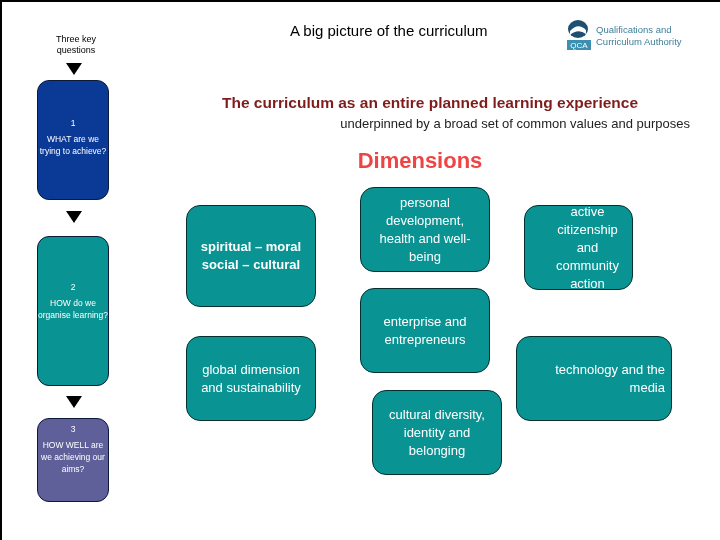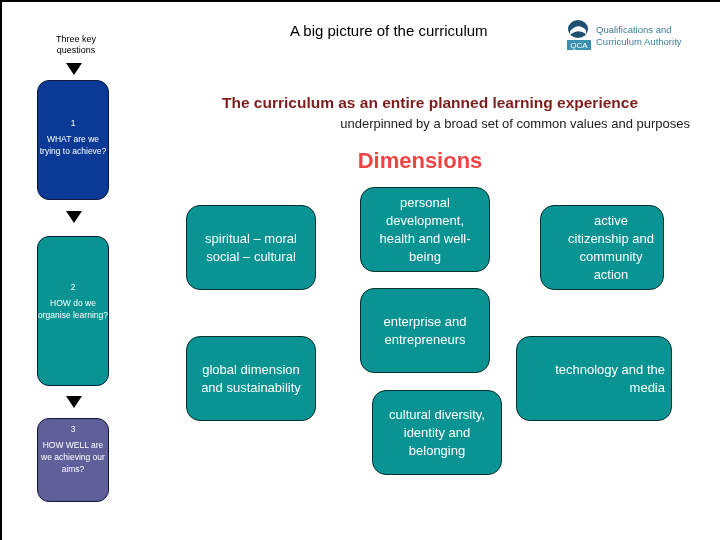--- a/index.html
+++ b/index.html
@@ -65,19 +65,19 @@
   <div class="logo-text">
     <div>Qualifications and</div>
     <div>Curriculum Authority</div>
   </div>
 </div>
 
 <div class="headline">The curriculum as an entire planned learning experience</div>
 <div class="subline">underpinned by a broad set of common values and purposes</div>
 <div class="dimensions">Dimensions</div>
 
-<div class="dbox" style="left:186px; top:205px; width:130px; height:85px;">spiritual – moral social – cultural</div>
+<div class="dbox" style="left:186px; top:205px; width:130px; height:102px;font-weight:bold;">spiritual – moral social – cultural</div>
 <div class="dbox" style="left:360px; top:187px; width:130px; height:85px;">personal development, health and well-being</div>
-<div class="dbox" style="left:540px; top:205px; width:124px; height:85px;padding-left:24px;">active citizenship and community action</div>
+<div class="dbox" style="left:524px; top:205px; width:109px; height:85px;padding-left:24px;">active citizenship and community action</div>
 <div class="dbox" style="left:360px; top:288px; width:130px; height:85px;">enterprise and entrepreneurs</div>
 <div class="dbox" style="left:186px; top:336px; width:130px; height:85px;">global dimension and sustainability</div>
 <div class="dbox" style="left:516px; top:336px; width:156px; height:85px;text-align:right;">technology and the media</div>
 <div class="dbox" style="left:360px; top:390px; width:130px; height:85px;margin-left:12px;">cultural diversity, identity and belonging</div>
 
 </body></html>

